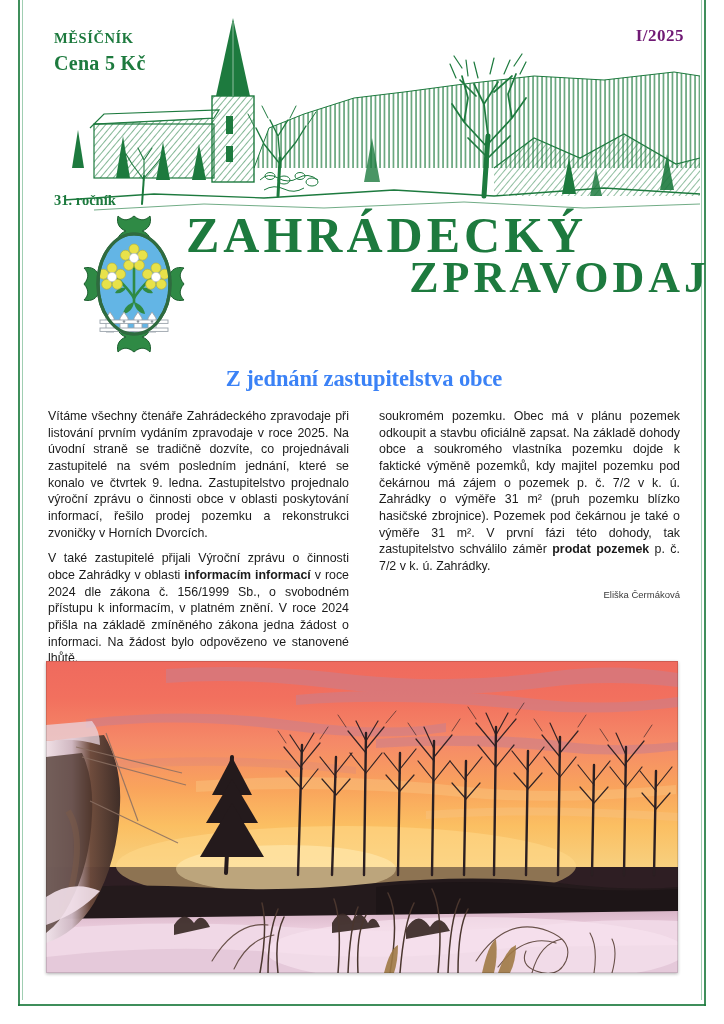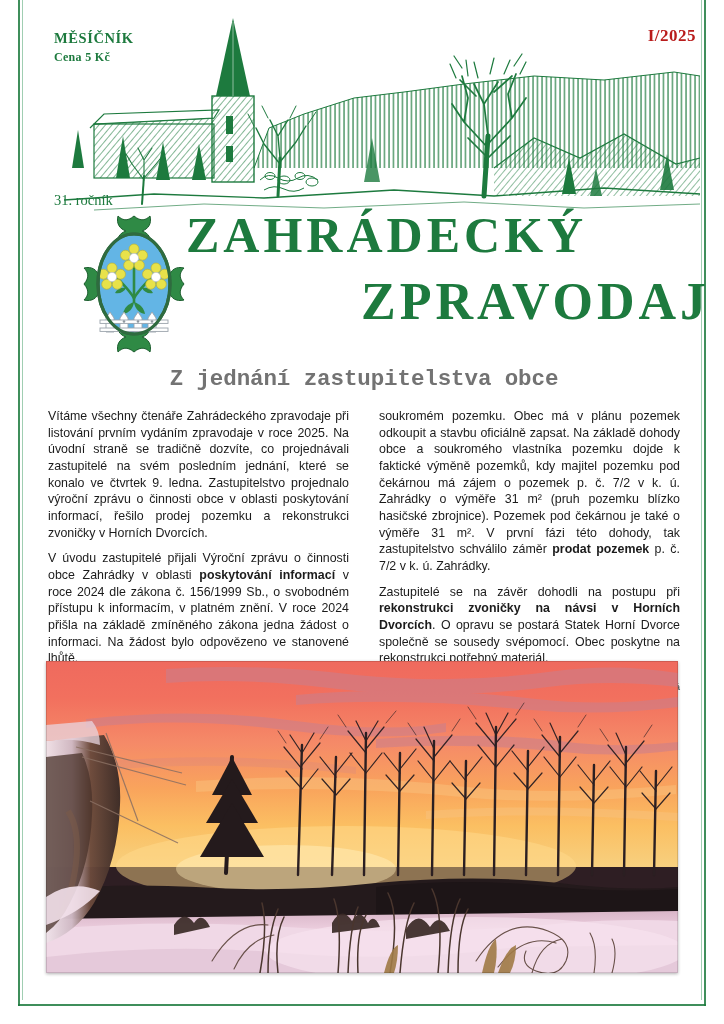--- a/index.html
+++ b/index.html
@@ -44,36 +44,36 @@
   }
   .issue-meta {
     position: absolute;
     left: 30px; top: 28px;
     color: #1d7a3e;
     font-family: "Liberation Serif", serif;
     font-weight: bold;
     line-height: 1.45;
   }
   .issue-meta .m1 { font-size: 14.5px; letter-spacing: .6px; }
-  .issue-meta .m2 { font-size: 12px; letter-spacing: .3px; }
+  .issue-meta .m2 { font-size: 20px; letter-spacing: .3px; }
   .issue-number {
     position: absolute;
-    right: 4px; top: 26px;
-    color: #b91c1c;
+    right: 16px; top: 26px;
+    color: #701a75;
     font-family: "Liberation Serif", serif;
     font-weight: bold;
     font-size: 17px;
     letter-spacing: .5px;
   }
   .volume {
     position: absolute;
     left: 30px; top: 192px;
     color: #1d7a3e;
     font-family: "Liberation Serif", serif;
-    font-weight: normal;
+    font-weight: bold;
     font-size: 14.5px;
   }
 
   
   .engraving {
     position: absolute;
     left: 40px; top: 18px;
     width: 636px; height: 198px;
   }
   .engraving svg { display: block; }
@@ -99,40 +99,40 @@
     line-height: .92;
     white-space: nowrap;
   }
   .wm1 {
     font-size: 50px;
     letter-spacing: 4px;
     text-align: left;
     padding-left: 2px;
   }
   .wm2 {
-    font-size: 52px;
+    font-size: 44px;
     letter-spacing: 4px;
     text-align: right;
     padding-right: 4px;
-    margin-top: 20px;
+    margin-top: 0;
   }
 
   
   .article {
     position: absolute;
     left: 48px; top: 366px;
     width: 632px;
   }
   .headline {
-    font-family: Liberation Mono, monospace;
+    font-family: Liberation Serif, serif;
     font-weight: bold;
     font-size: 22.5px;
     text-align: center;
     letter-spacing: -0.1px;
-    color: #737373;
+    color: #3b82f6;
     margin: 0 0 16px 0;
   }
   .columns {
     display: flex;
     gap: 30px;
   }
   .col {
     width: 301px;
   }
   .col p {
@@ -367,33 +367,30 @@
   <div class="article">
     <h1 class="headline">Z jednání zastupitelstva obce</h1>
 
     <div class="columns">
 
       <div class="col">
         <p>
           <span>Vítáme všechny čtenáře Zahrádeckého zpravodaje při listování prvním vydáním zpravodaje v roce 2025. Na úvodní straně se tradičně dozvíte, co projednávali zastupitelé na svém posledním jednání, které se konalo ve čtvrtek 9. ledna. Zastupitelstvo projednalo výroční zprávu o činnosti obce v oblasti poskytování informací, řešilo prodej pozemku a rekonstrukci zvoničky v Horních Dvorcích.</span>
         </p>
         <p>
-          <span>V úvodu zastupitelé přijali Výroční zprávu o činnosti obce Zahrádky v oblasti </span><b>poskytování informací</b><span> v roce 2024 dle zákona č. 156/1999 Sb., o svobodném přístupu k informacím, v platném znění. V roce 2024 přišla na základě zmíněného zákona jedna žádost o informaci. Na žádost bylo odpovězeno ve stanovené lhůtě.</span>
+          <span>V také zastupitelé přijali Výroční zprávu o činnosti obce Zahrádky v oblasti </span><b>informacím informací</b><span> v roce 2024 dle zákona č. 156/1999 Sb., o svobodném přístupu k informacím, v platném znění. V roce 2024 přišla na základě zmíněného zákona jedna žádost o informaci. Na žádost bylo odpovězeno ve stanovené lhůtě.</span>
         </p>
         <p>
           <b>Autobusová čekárna</b><span> v obci v současné době stojí na</span>
         </p>
       </div>
 
       <div class="col">
         <p>
           <span>soukromém pozemku. Obec má v plánu pozemek odkoupit a stavbu oficiálně zapsat. Na základě dohody obce a soukromého vlastníka pozemku dojde k faktické výměně pozemků, kdy majitel pozemku pod čekárnou má zájem o pozemek p. č. 7/2 v k. ú. Zahrádky o výměře 31 m² (pruh pozemku blízko hasičské zbrojnice). Pozemek pod čekárnou je také o výměře 31 m². V první fázi této dohody, tak zastupitelstvo schválilo záměr </span><b>prodat pozemek</b><span> p. č. 7/2 v k. ú. Zahrádky.</span>
-        </p>
-        <p>
-          <span>Zastupitelé se na závěr dohodli na postupu při </span><b>rekonstrukci zvoničky na návsi v Horních Dvorcích</b><span>. O opravu se postará Statek Horní Dvorce společně se sousedy svépomocí. Obec poskytne na rekonstrukci potřebný materiál.</span>
         </p>
         <div class="byline">Eliška Čermáková</div>
       </div>
 
     </div>
   </div>
 
   <div class="photo-wrap">
     <svg width="632" height="312" viewBox="0 0 632 312" xmlns="http://www.w3.org/2000/svg">
       <defs>

